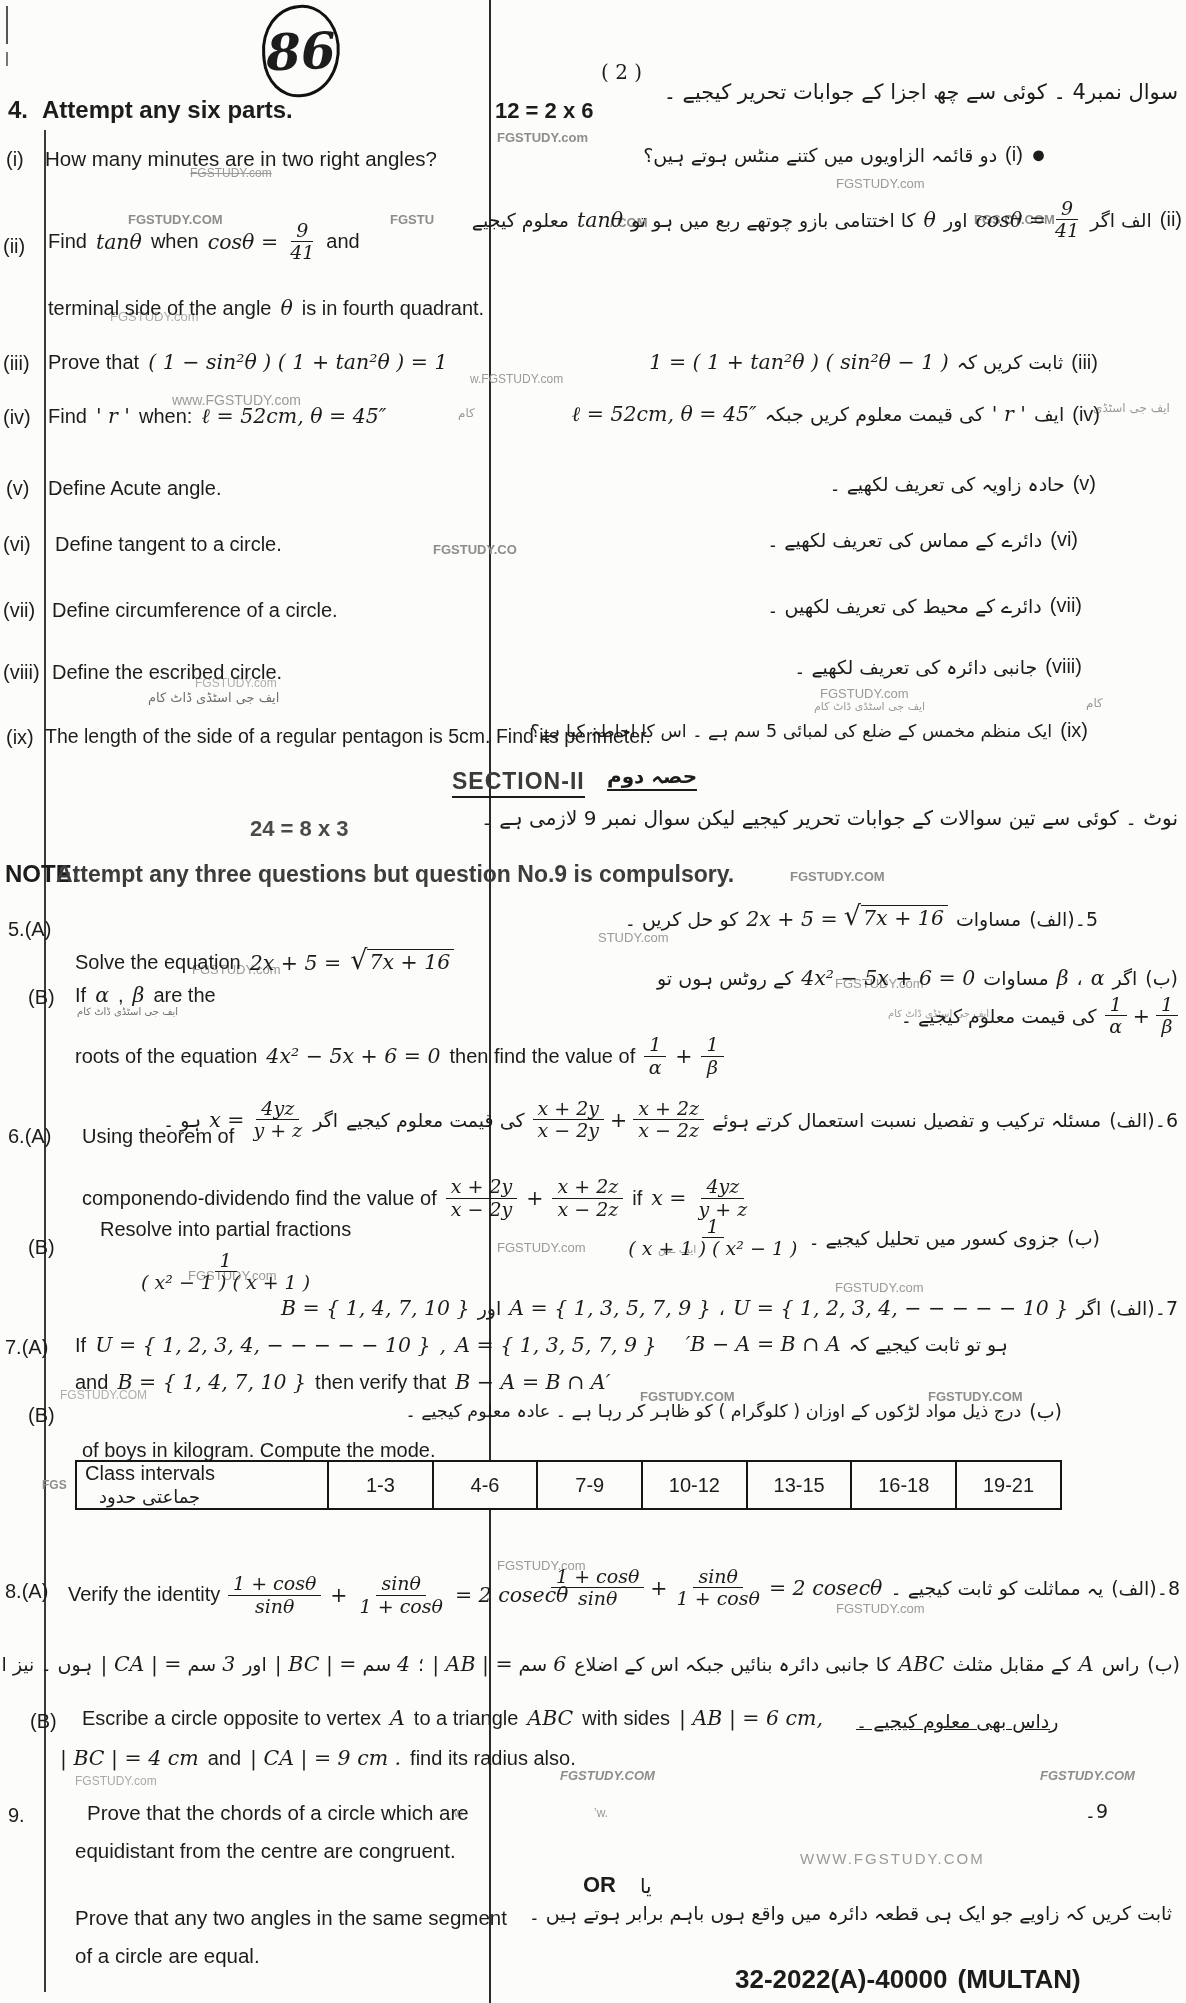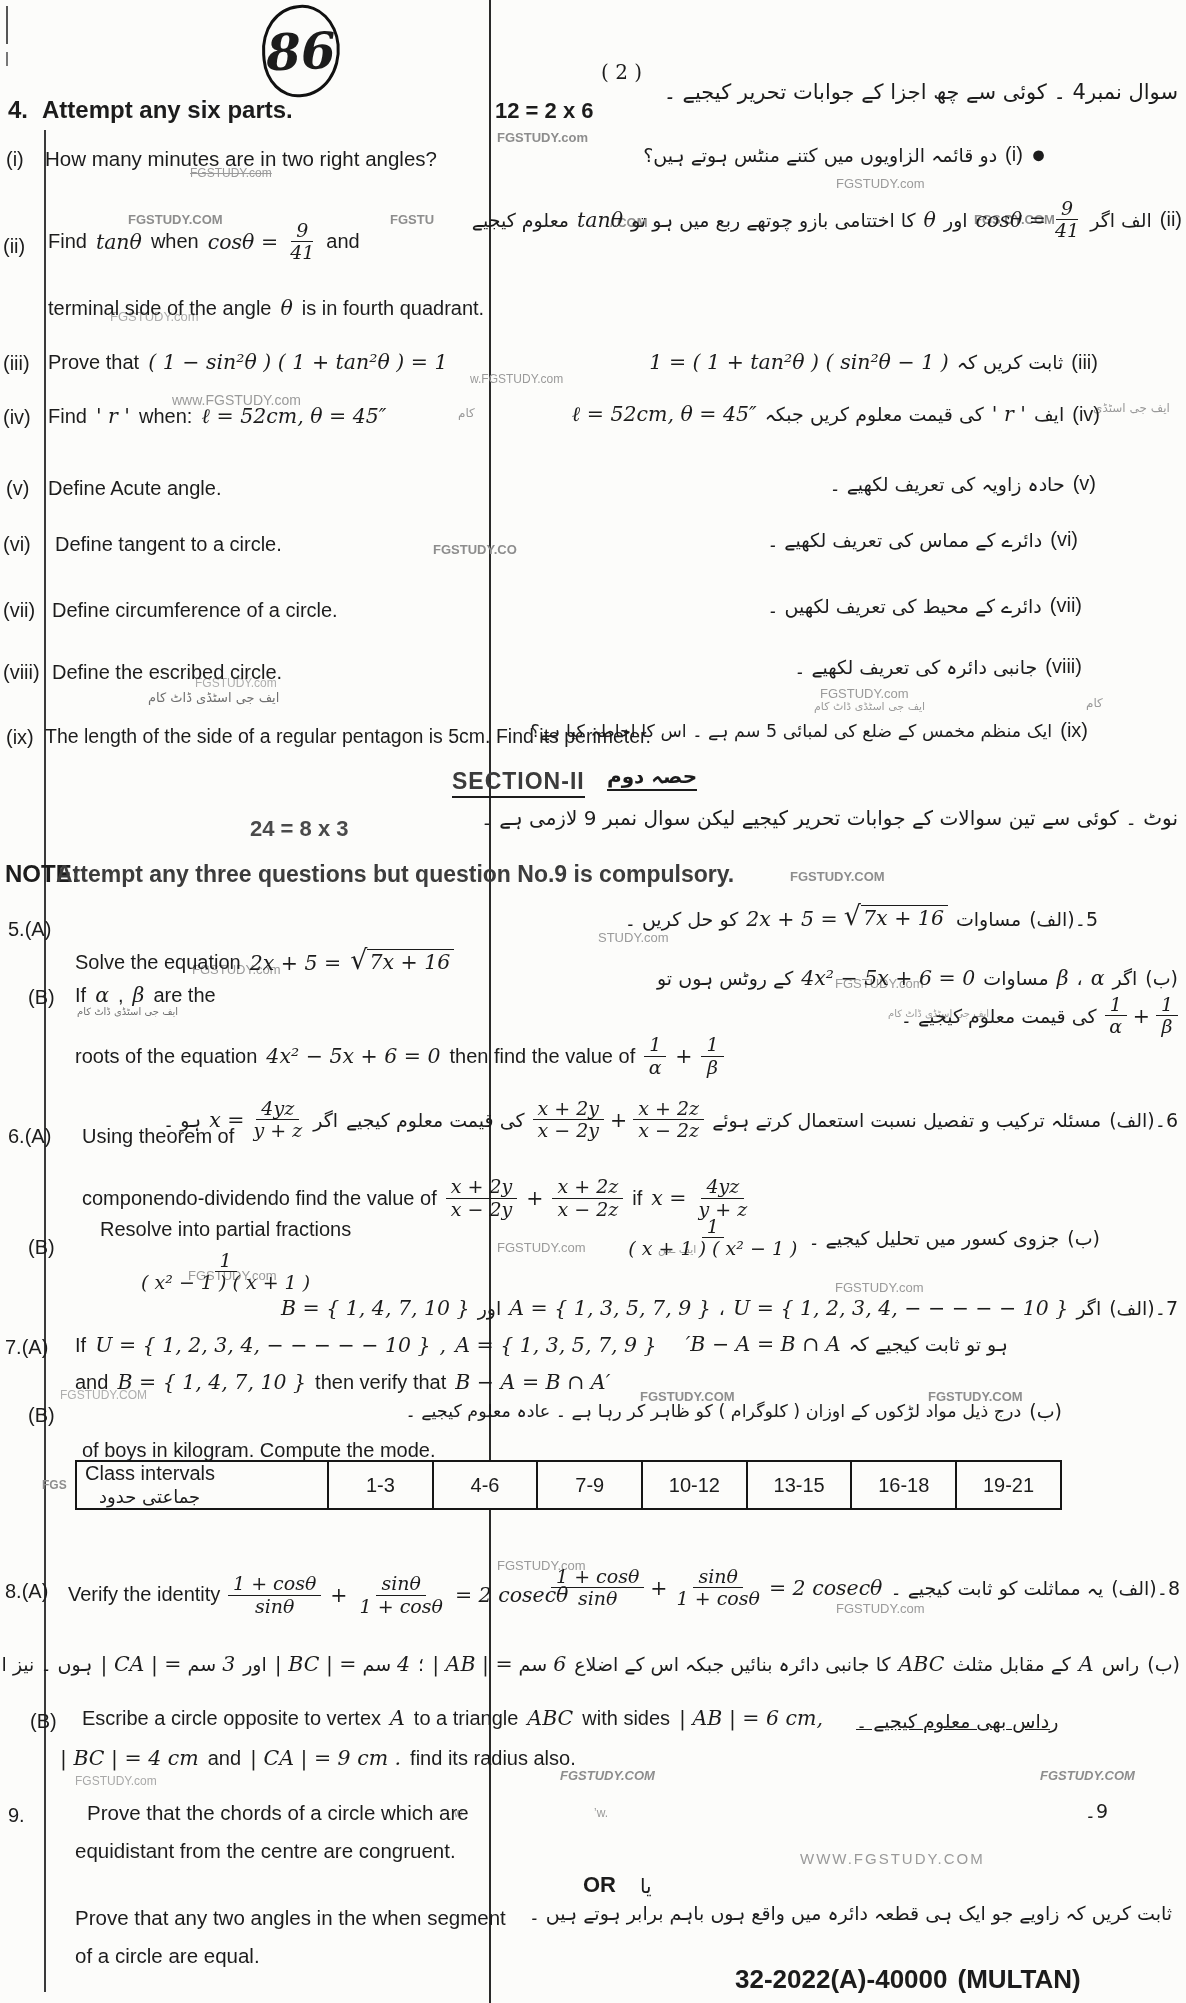--- a/index.html
+++ b/index.html
@@ -481,21 +481,21 @@
   <div class="abs en" style="left:75px;top:1801px;font-size:20.5px;margin-left:12px;">Prove that the chords of a circle which are</div>
   <div class="abs en" style="left:75px;top:1839px;font-size:20.5px;">equidistant from the centre are congruent.</div>
   <span class="wm" style="left:454px;top:1806px;font-size:12px;">w</span>
   <span class="wm" style="left:594px;top:1806px;font-size:12px;">ʼw.</span>
   <div class="abs rtl" style="right:78px;top:1800px;">
     <span class="ur">9۔</span>
   </div>
   <span class="wm" style="left:800px;top:1850px;font-size:15px;letter-spacing:2px;">WWW.FGSTUDY.COM</span>
   <div class="abs b" style="left:583px;top:1872px;font-size:22px;">OR</div>
   <div class="abs ur" style="left:640px;top:1874px;font-size:20px;">یا</div>
-  <div class="abs en" style="left:75px;top:1906px;font-size:20.5px;">Prove that any two angles in the when segment</div>
+  <div class="abs en" style="left:75px;top:1906px;font-size:20.5px;">Prove that any two angles in the same segment</div>
   <div class="abs en" style="left:75px;top:1944px;font-size:20.5px;">of a circle are equal.</div>
   <div class="abs rtl" style="right:14px;top:1902px;">
     <span class="ur">ثابت کریں کہ زاویے جو ایک ہی قطعہ دائرہ میں واقع ہوں باہم برابر ہوتے ہیں ۔</span>
   </div>
 
   <div class="abs row" style="left:735px;top:1964px;gap:10px;">
     <span style="font-size:26px;font-weight:600;">32-2022(A)-40000</span>
     <span class="b" style="font-size:26px;">(MULTAN)</span>
   </div>
 

